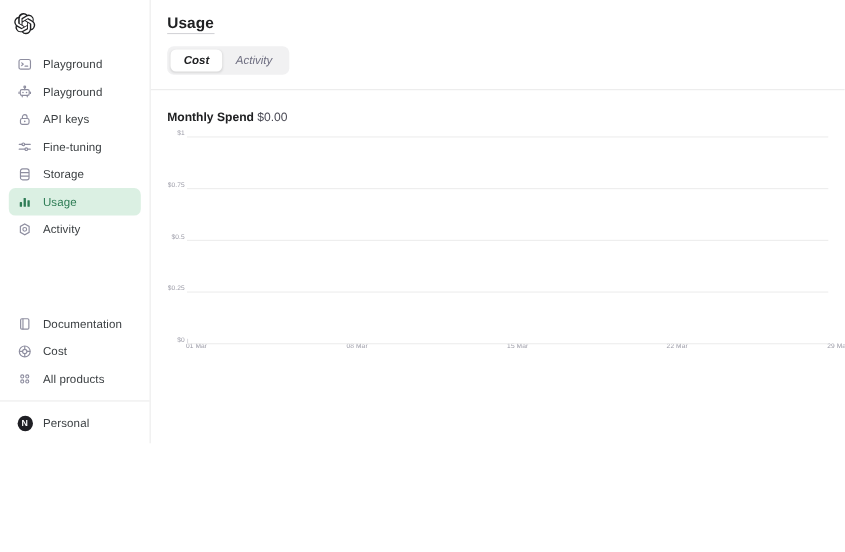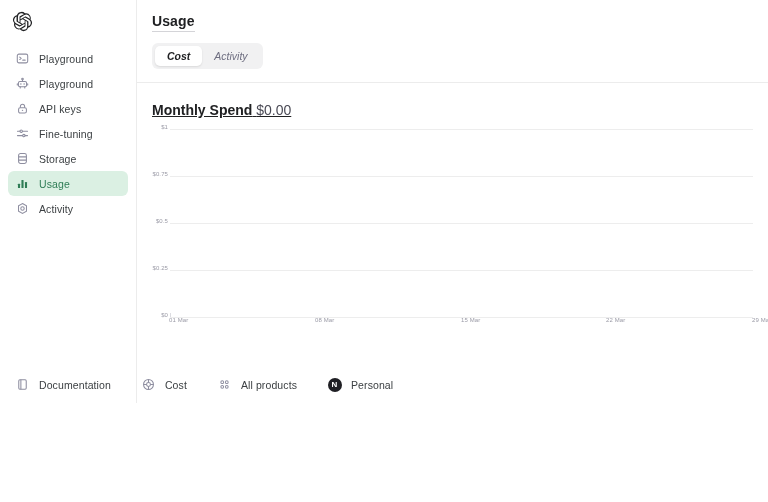--- a/index.html
+++ b/index.html
@@ -31,21 +31,21 @@
     color: #3c4043;
   }
   .nav-item .ico { width: 15px; height: 15px; flex: 0 0 15px; display: flex; align-items: center; justify-content: center; color: #8e8ea0; }
   .nav-item .lbl { font-size: 10.5px; letter-spacing: .1px; white-space: nowrap; }
   .nav-item.active { background: #dbf0e3; }
   .nav-item.active .lbl { color: #2f7d56; }
   .nav-item.active .ico { color: #2f7d56; }
 
   .nav-spacer { flex: 1 1 auto; }
 
-  .nav-bottom { display: flex; flex-direction: row; padding-bottom: 6px; }
+  .nav-bottom { display: flex; flex-direction: column; padding-bottom: 6px; }
   .nav-bottom .nav-item { height: 25px; }
   .divider { height: 1px; background: #ececec; margin: 7px 0 7px 0; }
 
   .avatar {
     width: 14px; height: 14px; border-radius: 50%;
     background: #1f1f24; color: #fff;
     font-size: 8px; font-weight: bold;
     display: flex; align-items: center; justify-content: center;
     line-height: 1;
   }
@@ -65,21 +65,21 @@
   }
   .tab {
     font-size: 10.5px; padding: 4px 12px; border-radius: 5px;
     color: #6e6e80; cursor: pointer; white-space: nowrap;
   }
   .tab.active { background: #ffffff; color: #202123; font-weight: bold; box-shadow: 0 1px 2px rgba(0,0,0,.10); }
   .head-rule { height: 1px; background: #ececec; margin-top: 13px; width: 100%; }
 
   
   .chart-block { padding: 19px 0 0 15px; }
-  .chart-title { font-size: 14px; font-weight: bold; color: #202123; text-decoration: underline; }
+  .chart-title { font-size: 11px; font-weight: bold; color: #202123; }
   .chart-title .amount { font-weight: normal; color: #4a4a55; }
   .chart-area { position: relative; margin-top: 11px; width: 601px; height: 188px; }
   .grid-row { position: absolute; left: 0; width: 601px; height: 1px; }
   .grid-line { position: absolute; left: 18px; right: 0; top: 0; height: 1px; background: #ededed; }
   .y-lbl {
     position: absolute; left: 0; top: -5px; width: 16px;
     text-align: right; font-size: 6px; color: #9a9aa6; letter-spacing: .1px;
   }
   .x-axis { position: absolute; left: 18px; right: 0; bottom: -14px; height: 14px; }
   .x-tick { position: absolute; top: 0; transform: translateX(-1px); font-size: 6px; color: #9a9aa6; white-space: nowrap; letter-spacing: .1px; }

